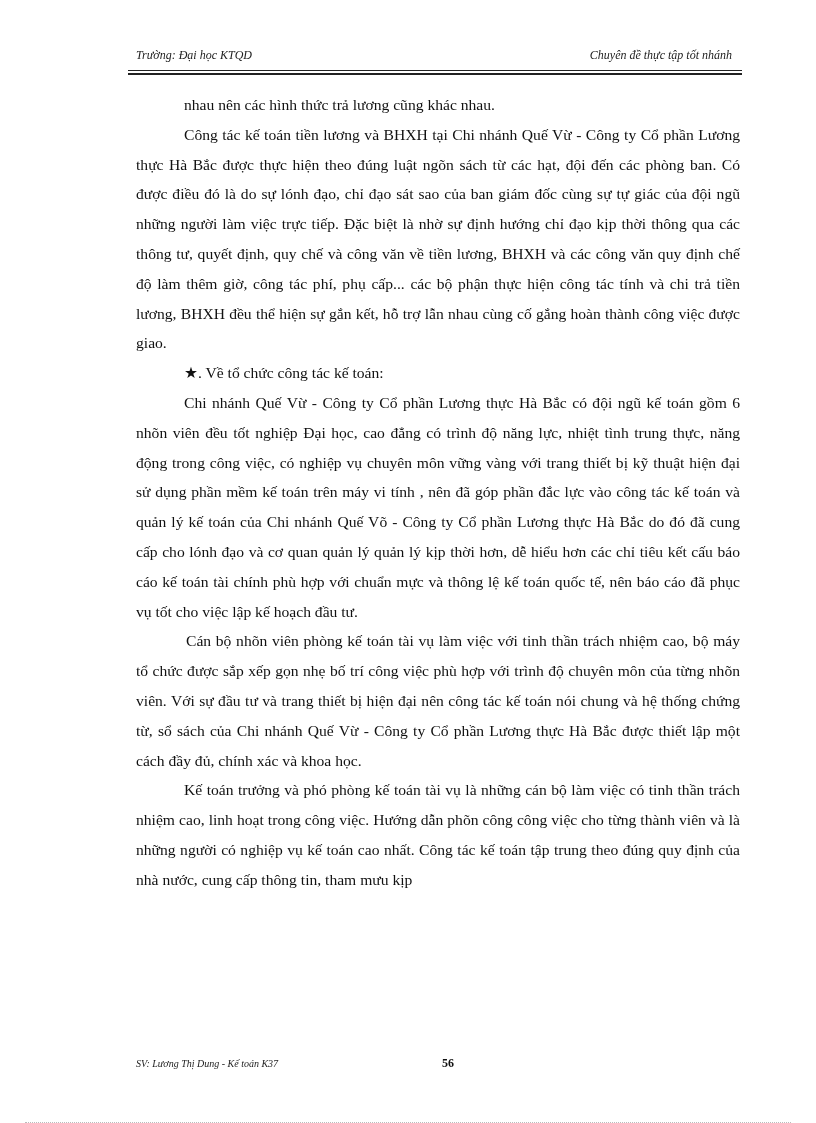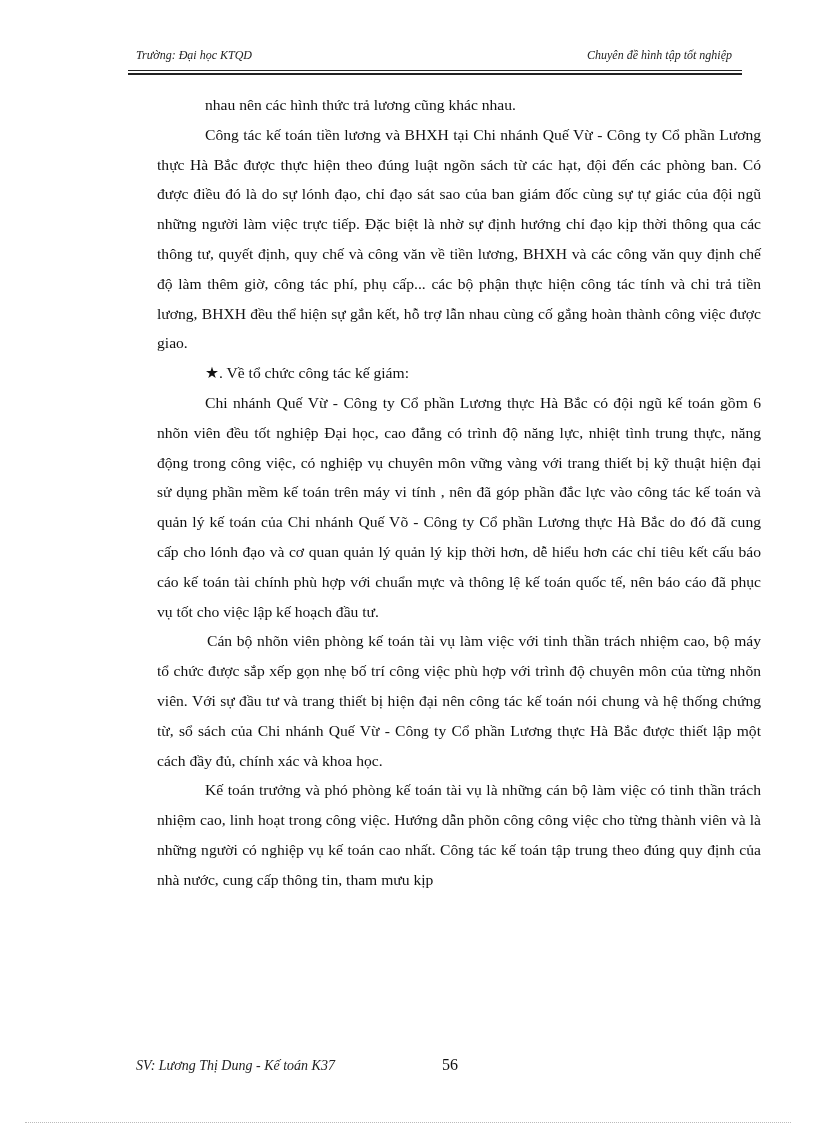--- a/index.html
+++ b/index.html
@@ -5,44 +5,44 @@
   html, body { margin: 0; padding: 0; background: #ffffff; }
   body { width: 816px; height: 1123px; position: relative; overflow: hidden;
          font-family: "Liberation Serif", "DejaVu Serif", serif; color: #111; }
   .header { position: absolute; left: 128px; top: 48px; width: 614px; height: 22px; }
   .header .left, .header .right { position: absolute; top: 0; font-style: italic; font-size: 12px; color: #222; }
   .header .left { left: 8px; }
   .header .right { right: 10px; }
   .rule { position: absolute; left: 128px; width: 614px; background: #222; }
   .rule.r1 { top: 70px; height: 1px; }
   .rule.r2 { top: 73px; height: 2px; }
-  .body { position: absolute; left: 136px; top: 90px; width: 604px; font-size: 15.6px; line-height: 29.8px; margin-left: 21px; }
+  .body { position: absolute; left: 136px; top: 90px; width: 604px; font-size: 15.6px; line-height: 29.8px; }
   .body p { margin: 0; text-align: justify; text-align-last: left; }
   .indent { text-indent: 48px; }
   .heading { font-weight: bold; font-size: 16.4px; }
   .subheading { font-weight: bold; font-style: italic; text-indent: 48px; }
   .star-line { text-indent: 48px; }
-  .footer-left { position: absolute; left: 136px; top: 1058px; font-style: italic; font-size: 14px; color: #222; }
-  .footer-page { position: absolute; left: 442px; top: 1056px; font-size: 16px; font-weight: normal; font-family: "Liberation Serif", serif; text-align: right; }
+  .footer-left { position: absolute; left: 136px; top: 1058px; font-style: italic; font-size: 10px; color: #222; }
+  .footer-page { position: absolute; left: 442px; top: 1056px; font-size: 12px; font-weight: bold; font-family: "Liberation Serif", serif; text-align: right; }
   .page-edge { position: absolute; left: 25px; width: 766px; top: 1122px; border-top: 1px dotted #bbb; }
 </style>
 </head>
 <body>
 
 <div class="header">
   <span class="left">Trường: Đại học KTQD</span>
-  <span class="right">Chuyên đề hình tập tốt nghiệp</span>
+  <span class="right">Chuyên đề thực tập tốt nhánh</span>
 </div>
 <div class="rule r1"></div>
 <div class="rule r2"></div>
 
 <div class="body">
   <p class="indent">nhau nên các hình thức trả lương cũng khác nhau.</p>
   <p class="indent">Công tác kế toán tiền lương và BHXH tại Chi nhánh Quế Vừ - Công ty Cổ phần Lương thực Hà Bắc được thực hiện theo đúng luật ngõn sách từ các hạt, đội đến các phòng ban. Có được điều đó là do sự lónh đạo, chỉ đạo sát sao của ban giám đốc cùng sự tự giác của đội ngũ những người làm việc trực tiếp. Đặc biệt là nhờ sự định hướng chỉ đạo kịp thời thông qua các thông tư, quyết định, quy chế và công văn về tiền lương, BHXH và các công văn quy định chế độ làm thêm giờ, công tác phí, phụ cấp... các bộ phận thực hiện công tác tính và chi trả tiền lương, BHXH đều thể hiện sự gắn kết, hỗ trợ lẫn nhau cùng cố gắng hoàn thành công việc được giao.</p>
-  <p class="star-line">★. Về tổ chức công tác kế giám:</p>
+  <p class="star-line">★. Về tổ chức công tác kế toán:</p>
   <p class="indent">Chi nhánh Quế Vừ - Công ty Cổ phần Lương thực Hà Bắc có đội ngũ kế toán gồm 6 nhõn viên đều tốt nghiệp Đại học, cao đẳng có trình độ năng lực, nhiệt tình trung thực, năng động trong công việc, có nghiệp vụ chuyên môn vững vàng với trang thiết bị kỹ thuật hiện đại sử dụng phần mềm kế toán trên máy vi tính , nên đã góp phần đắc lực vào công tác kế toán và quản lý kế toán của Chi nhánh Quế Võ - Công ty Cổ phần Lương thực Hà Bắc do đó đã cung cấp cho lónh đạo và cơ quan quản lý quản lý kịp thời hơn, dễ hiểu hơn các chỉ tiêu kết cấu báo cáo kế toán tài chính phù hợp với chuẩn mực và thông lệ kế toán quốc tế, nên báo cáo đã phục vụ tốt cho việc lập kế hoạch đầu tư.</p>
   <p class="indent" style="text-indent: 50px;">Cán bộ nhõn viên phòng kế toán tài vụ làm việc với tinh thần trách nhiệm cao, bộ máy tổ chức được sắp xếp gọn nhẹ bố trí công việc phù hợp với trình độ chuyên môn của từng nhõn viên. Với sự đầu tư và trang thiết bị hiện đại nên công tác kế toán nói chung và hệ thống chứng từ, sổ sách của Chi nhánh Quế Vừ - Công ty Cổ phần Lương thực Hà Bắc được thiết lập một cách đầy đủ, chính xác và khoa học.</p>
   <p class="indent">Kế toán trưởng và phó phòng kế toán tài vụ là những cán bộ làm việc có tinh thần trách nhiệm cao, linh hoạt trong công việc. Hướng dẫn phõn công công việc cho từng thành viên và là những người có nghiệp vụ kế toán cao nhất. Công tác kế toán tập trung theo đúng quy định của nhà nước, cung cấp thông tin, tham mưu kịp</p>
 </div>
 
 <div class="footer-left">SV: Lương Thị Dung - Kế toán K37</div>
 <div class="footer-page">56</div>
 <div class="page-edge"></div>
 
 </body></html>

